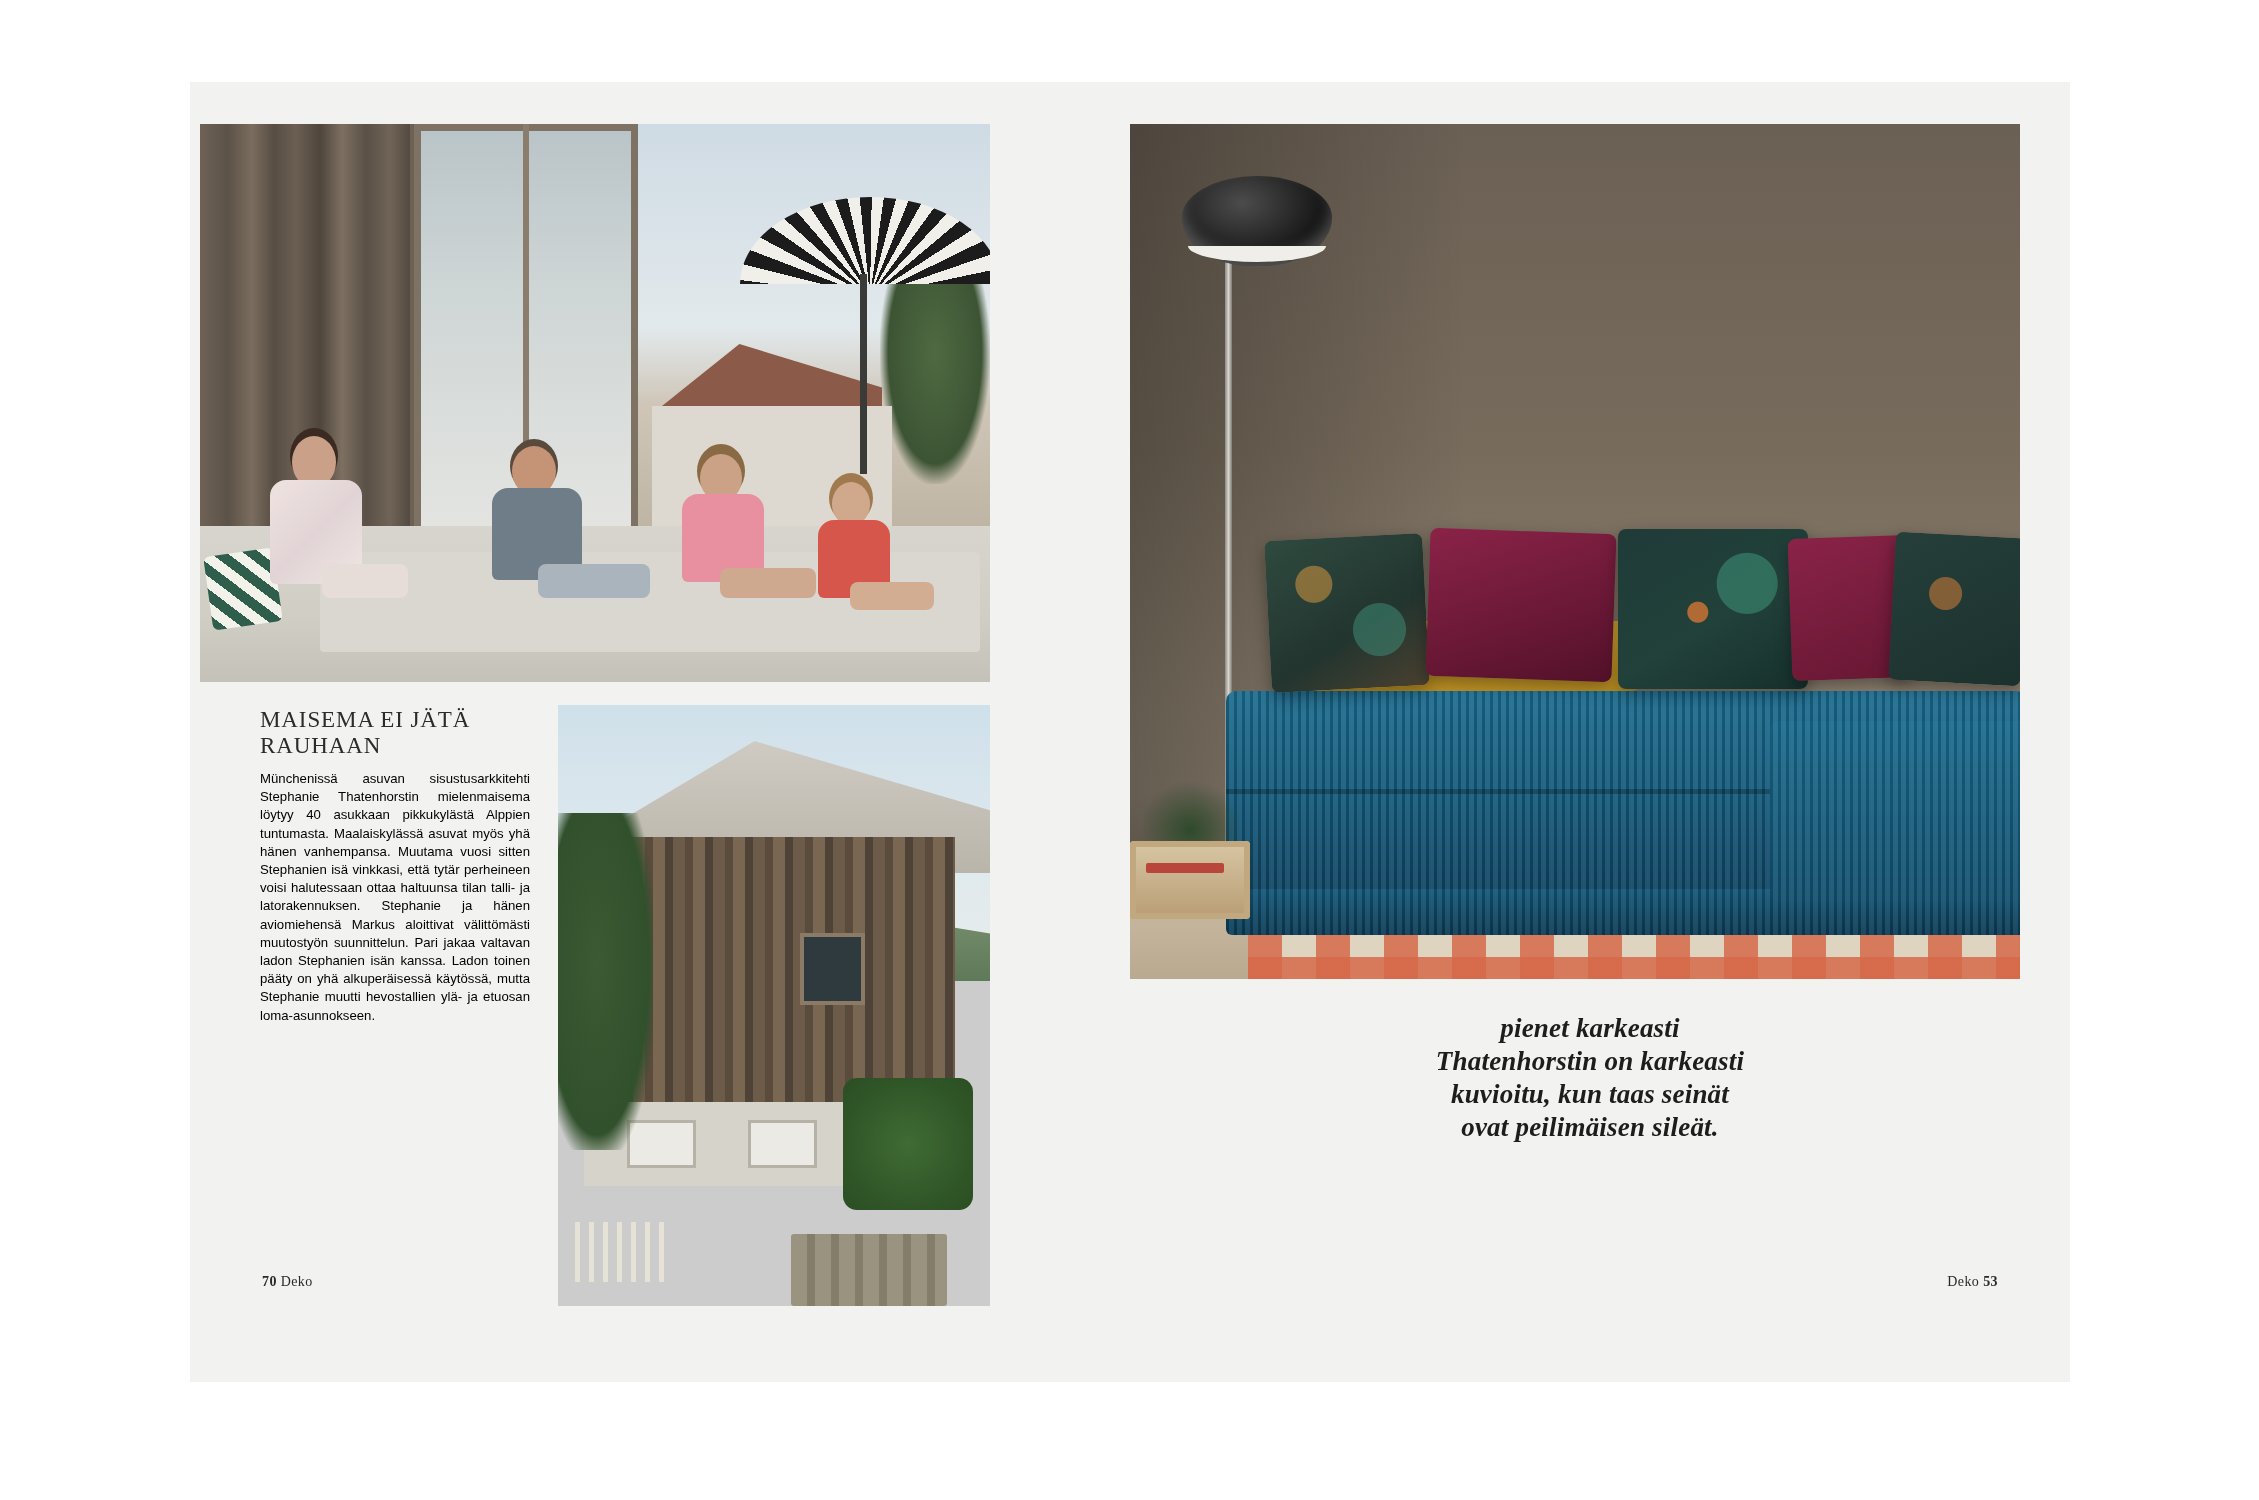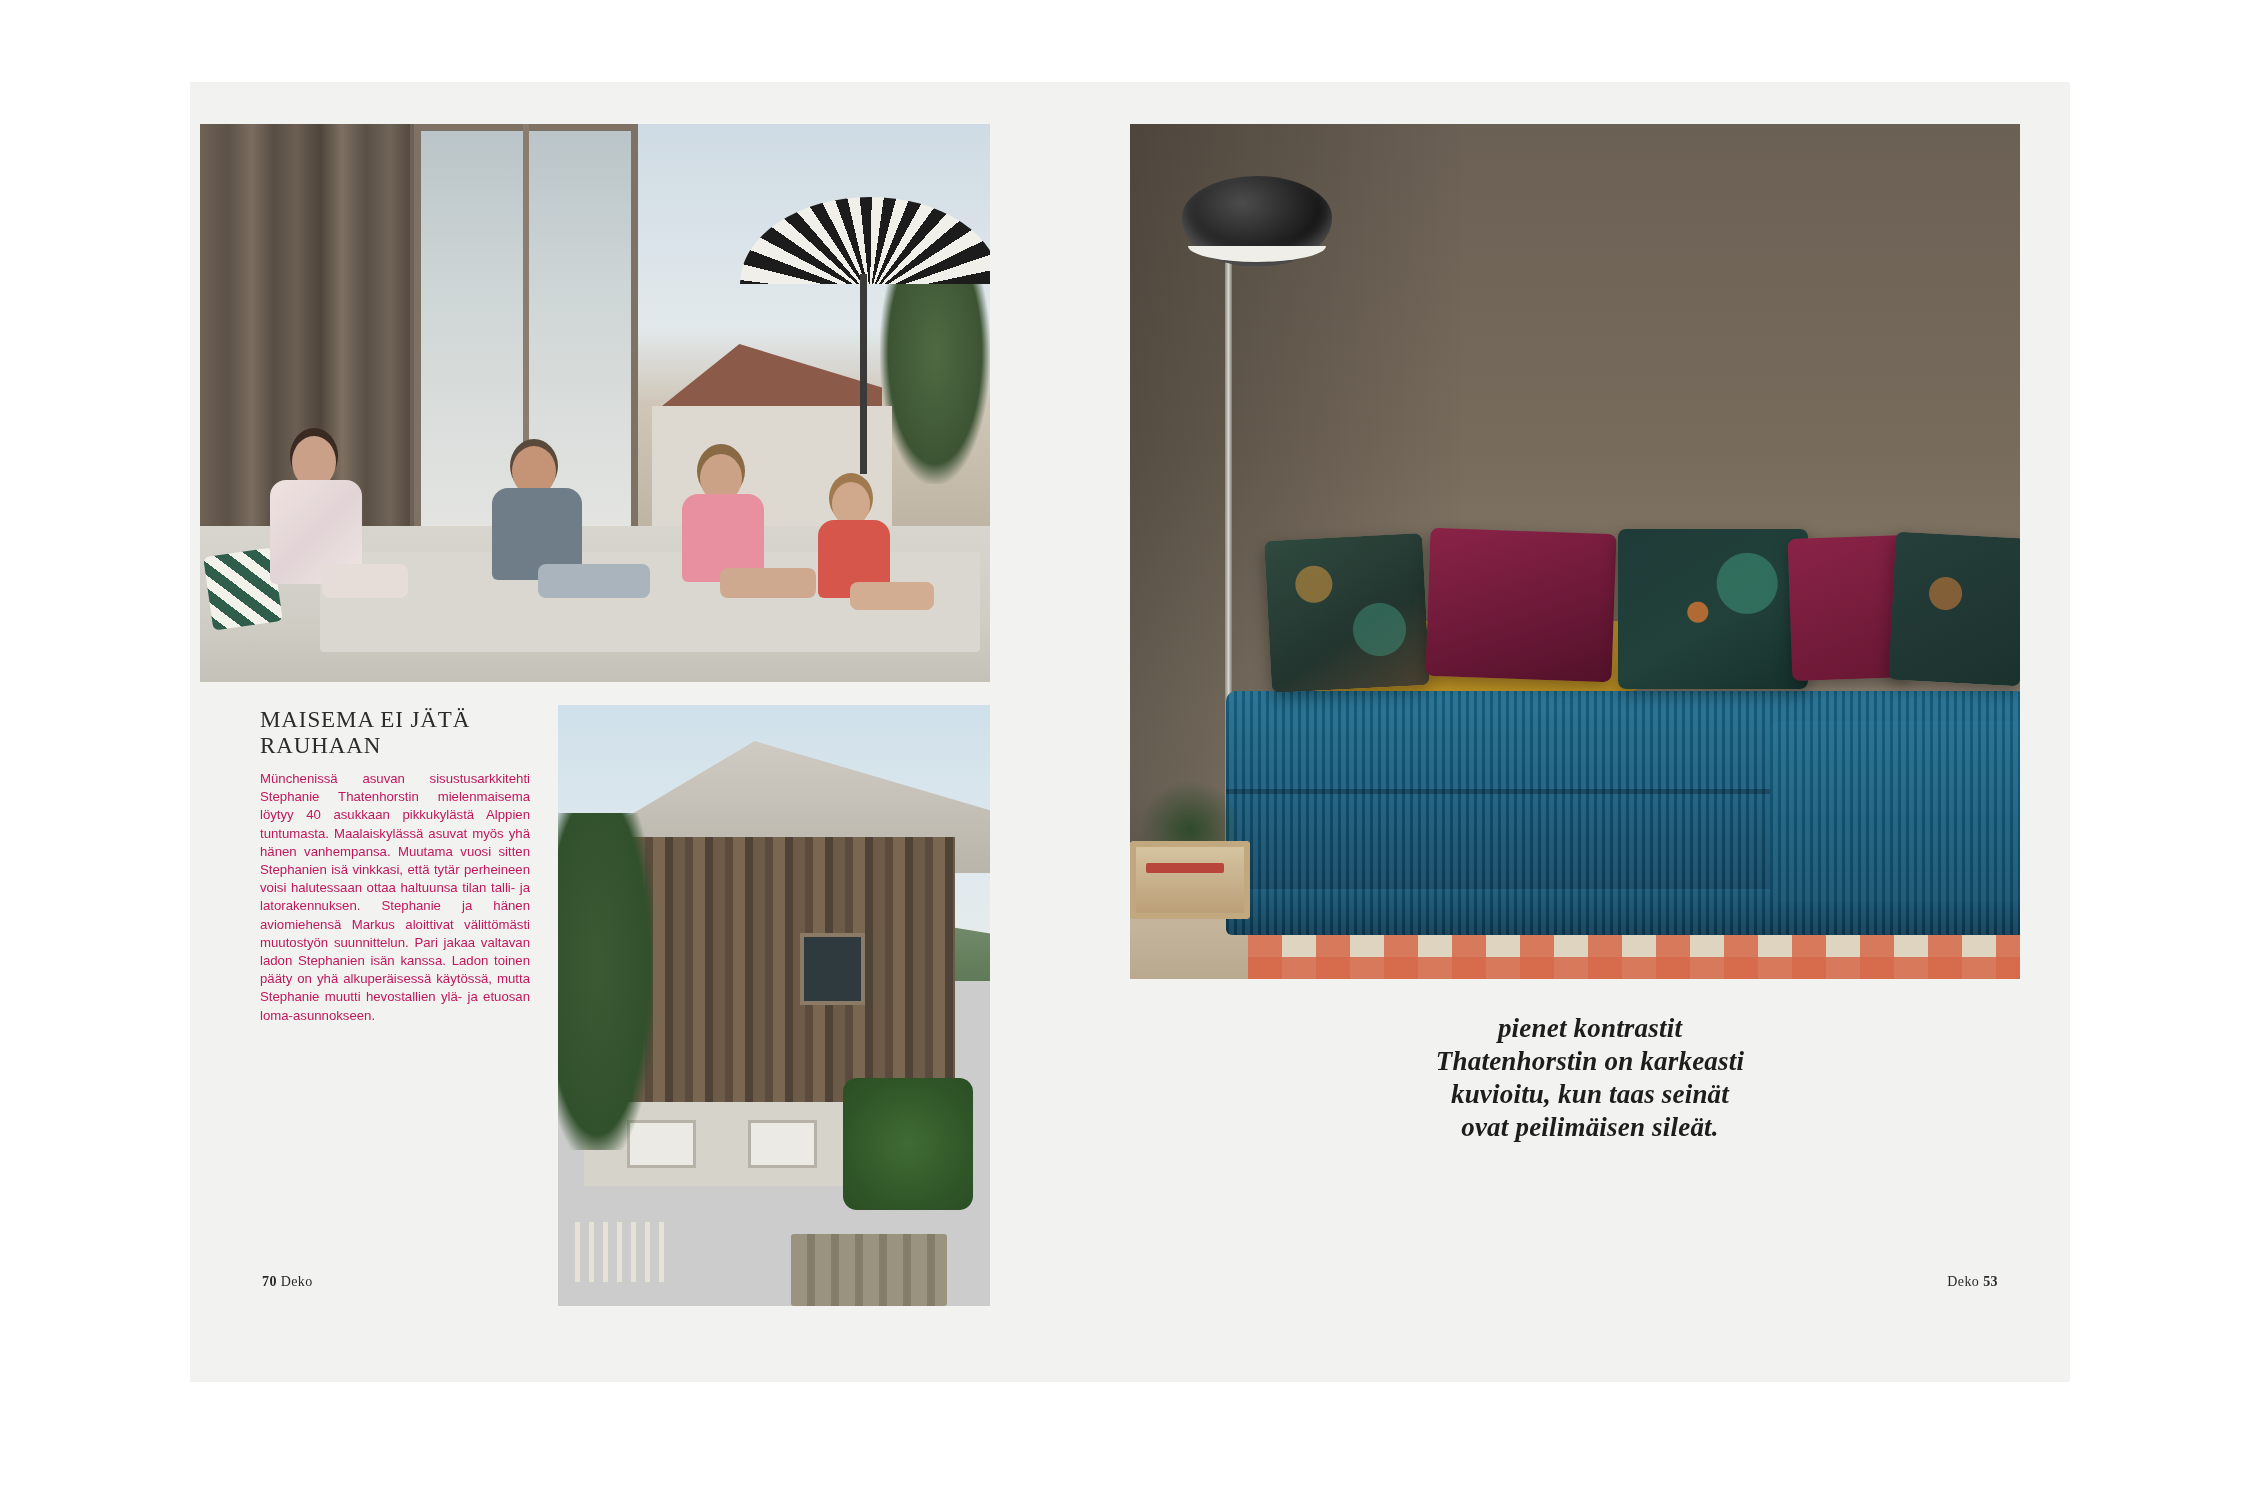--- a/index.html
+++ b/index.html
@@ -68,21 +68,21 @@
     font-weight: 400;
     font-size: 23px;
     letter-spacing: 0.9px;
     color: #2b2b2b;
   }
   .article p {
     margin: 0;
     font-family: "Liberation Sans", sans-serif;
     font-size: 13.2px;
     line-height: 18.2px;
-    color: #be185d;
+    color: #000000;
     text-align: justify;
     -webkit-hyphens: none;
     hyphens: none;
   }
 
   
   .right-page {
     position: absolute;
     left: 940px;
     top: 0;
@@ -484,21 +484,21 @@
       <div class="cushion cushion-1"></div>
       <div class="cushion cushion-2"></div>
       <div class="cushion cushion-3"></div>
       <div class="cushion cushion-4"></div>
       <div class="cushion cushion-5"></div>
       <div class="lr-plant"></div>
       <div class="lr-tray"></div>
     </div>
 
     <div class="pullquote">
-      <div>pienet kontrastit</div>
+      <div>pienet karkeasti</div>
       <div>Thatenhorstin on karkeasti</div>
       <div>kuvioitu, kun taas seinät</div>
       <div>ovat peilimäisen sileät.</div>
     </div>
 
     <div class="folio folio-right">
       <span class="name">Deko</span>
       <span class="num">53</span>
     </div>
   </div>

